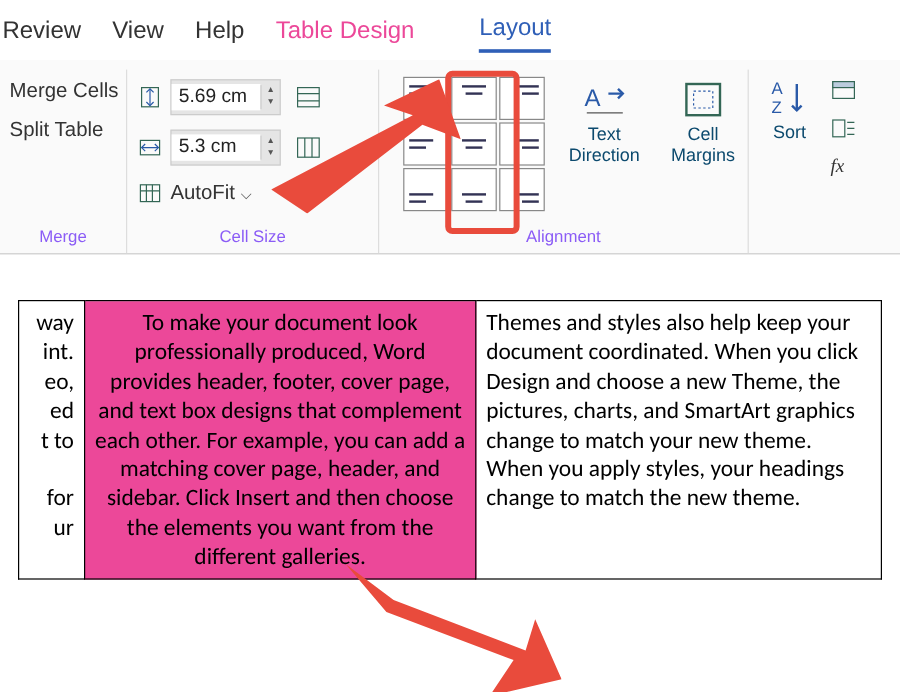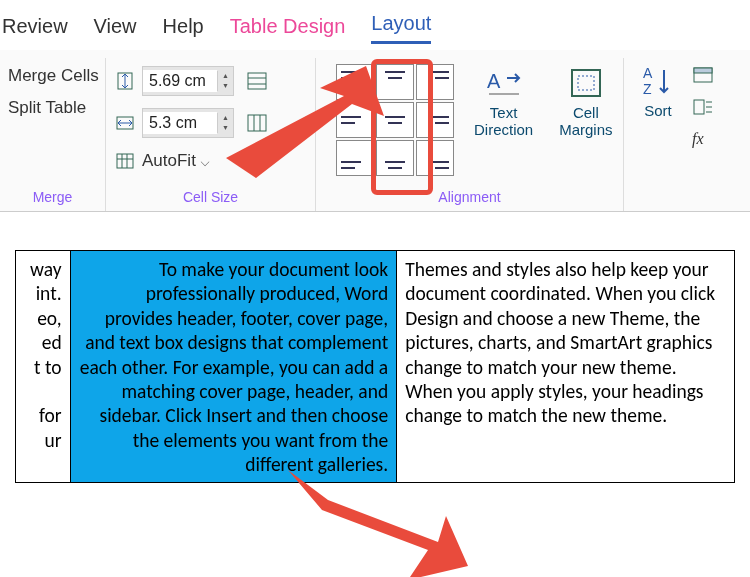--- a/index.html
+++ b/index.html
@@ -24,20 +24,21 @@
     border-bottom: 0;
   }
   .tab {
     padding-bottom: 6px;
     cursor: pointer;
   }
   .tab.blue { color: #ec4899; }
   .tab.active {
     color: #2f5fb7;
     border-bottom: 3px solid #2f5fb7;
+    margin-left: 28px;
   }
   
   .ribbon {
     display: flex;
     border-bottom: 1px solid #ccc;
     background: #fafafa;
     height: 162px;
     padding-top: 8px;
   }
   .group {
@@ -154,21 +155,21 @@
     font-family: Calibri, Arial, sans-serif;
     font-size: 19.5px;
     color: #000;
   }
   table.sample td {
     border: 1.5px solid #000;
     padding: 6px 8px;
     vertical-align: top;
   }
   td.c1 { width: 44px; text-align: right; }
-  td.c2 { width: 290px; text-align: right; background: #0ea5e9; }
+  td.c2 { width: 290px; text-align: center; background: #ec4899; }
   td.c3 { width: 300px; text-align: left; }
   .partial {
     line-height: 1.25;
   }
 </style>
 </head>
 <body>
 
 <div class="tabs">
   <div class="tab">Review</div>

